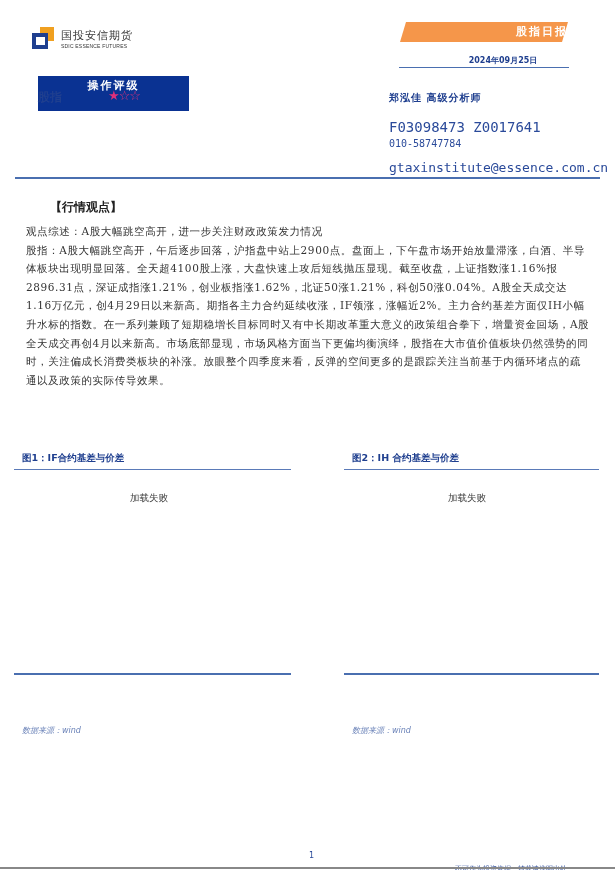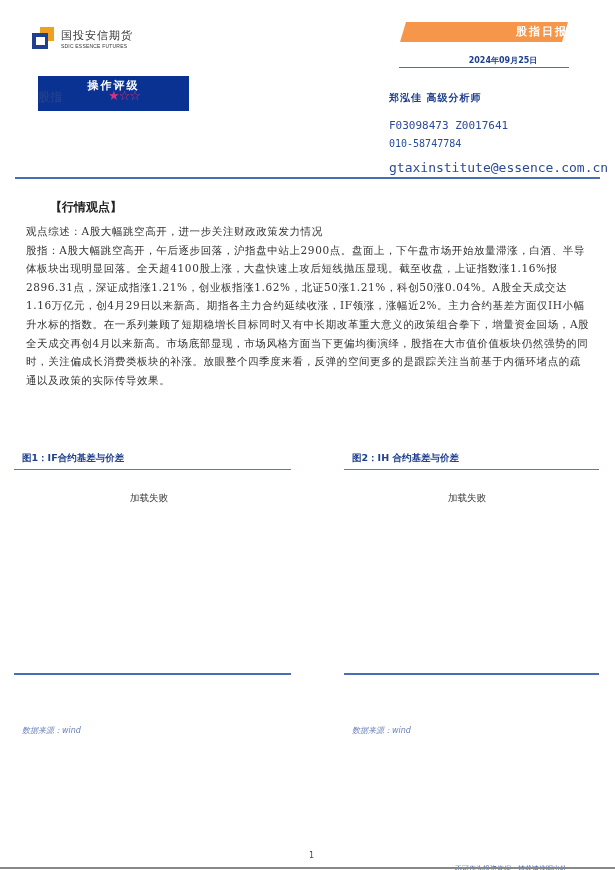--- a/index.html
+++ b/index.html
@@ -19,21 +19,21 @@
     .stars { position: absolute; left: 108px; top: 88px; font-size: 13px; color: #e0307a; letter-spacing: -1px; font-family: "DejaVu Sans", sans-serif; }
 
     .report-tag { position: absolute; left: 400px; top: 22px; width: 168px; height: 20px; }
     .report-tag .shape { position: absolute; left: 0; top: 0; width: 168px; height: 20px; background: #f5964a; clip-path: polygon(6px 0, 168px 0, 162px 100%, 0 100%); }
     .report-tag .txt { position: absolute; left: 0; top: 0; width: 168px; text-align: right; line-height: 20px; color: #fff; font-weight: bold; font-size: 11px; letter-spacing: 2px; }
     .date { position: absolute; left: 418px; top: 55px; width: 170px; text-align: center; font-family: "DejaVu Sans", sans-serif; font-size: 8px; font-weight: bold; color: #1f3f8f; }
     .date-line { position: absolute; left: 399px; top: 67px; width: 170px; height: 1px; background: #4a6fb0; }
 
     .analyst { position: absolute; left: 389px; top: 91px; font-size: 10px; font-weight: bold; color: #1f3f8f; letter-spacing: 1px; }
     .contact { position: absolute; left: 389px; font-family: "DejaVu Sans Mono", monospace; color: #2a4a9a; }
-    .c1 { top: 119px; font-size: 11px; }
+    .c1 { top: 119px; font-size: 14px; }
     .c2 { top: 138px; font-size: 10px; }
     .c3 { top: 160px; font-size: 13px; }
 
     .top-rule { position: absolute; left: 15px; top: 177px; width: 585px; height: 2px; background: #4a6fb0; }
 
     .section-title { position: absolute; left: 50px; top: 199px; font-size: 12px; font-weight: bold; color: #222; }
     .body-text { position: absolute; left: 26px; top: 222px; width: 566px; font-size: 10.5px; line-height: 18.6px; color: #333; letter-spacing: 0.6px; }
     .body-text p { margin: 0; }
 
     .fig-title { position: absolute; top: 452px; font-family: "DejaVu Sans", sans-serif; font-size: 9.5px; font-weight: bold; color: #1f3f8f; }

